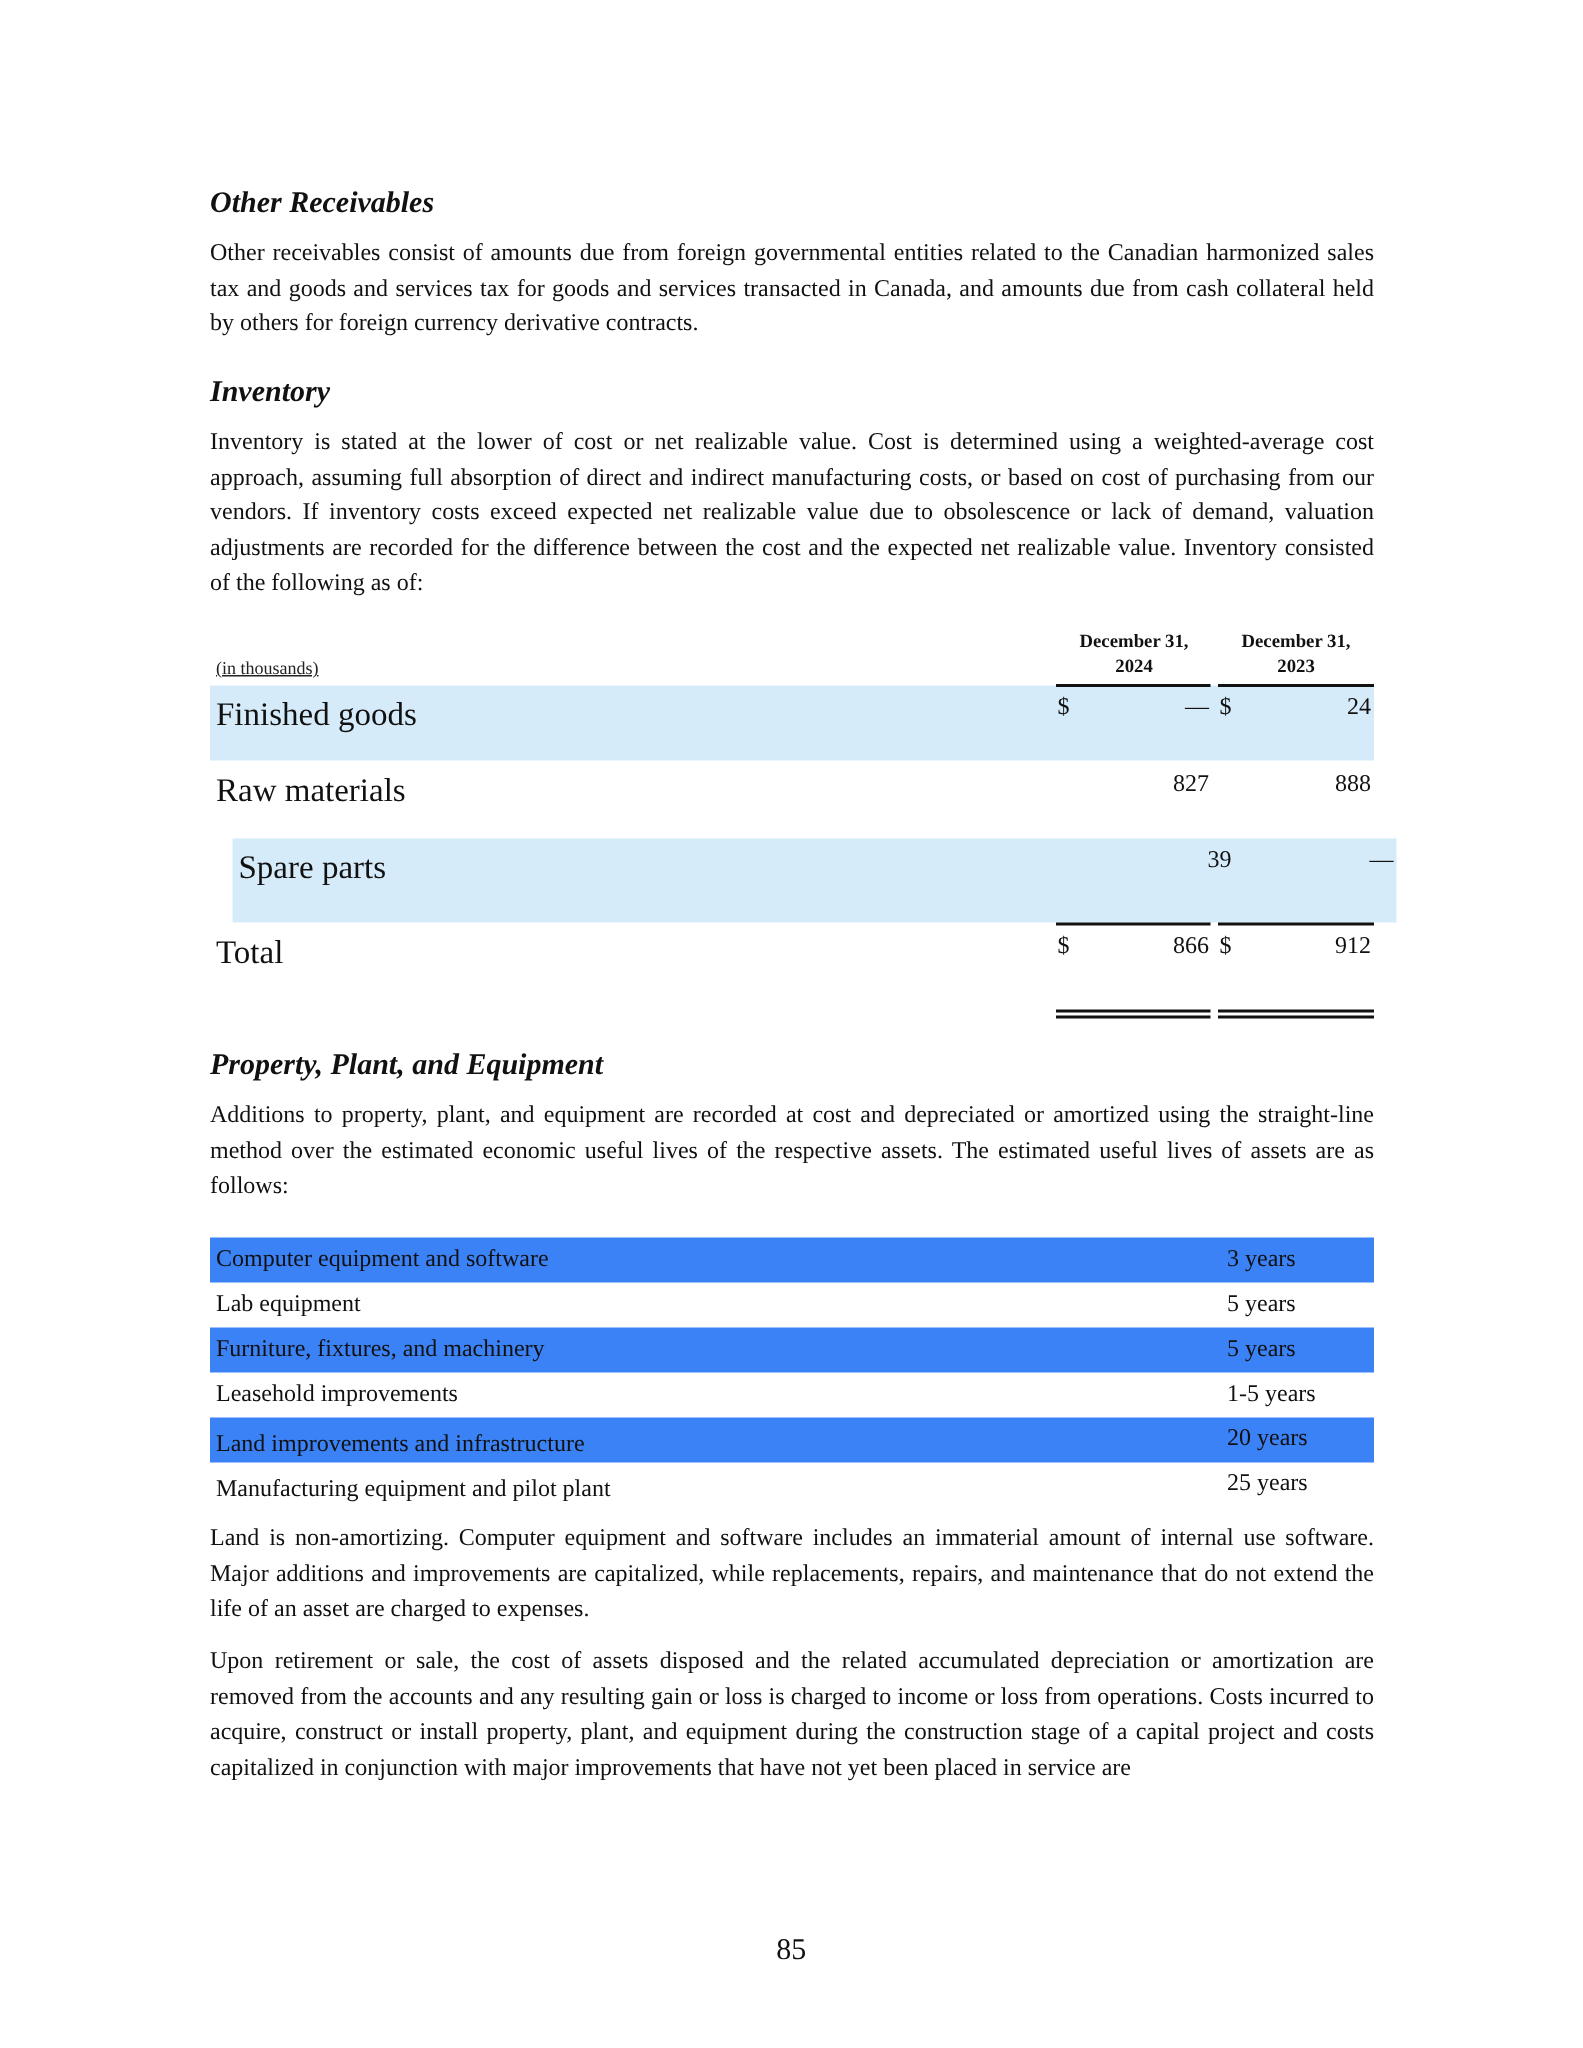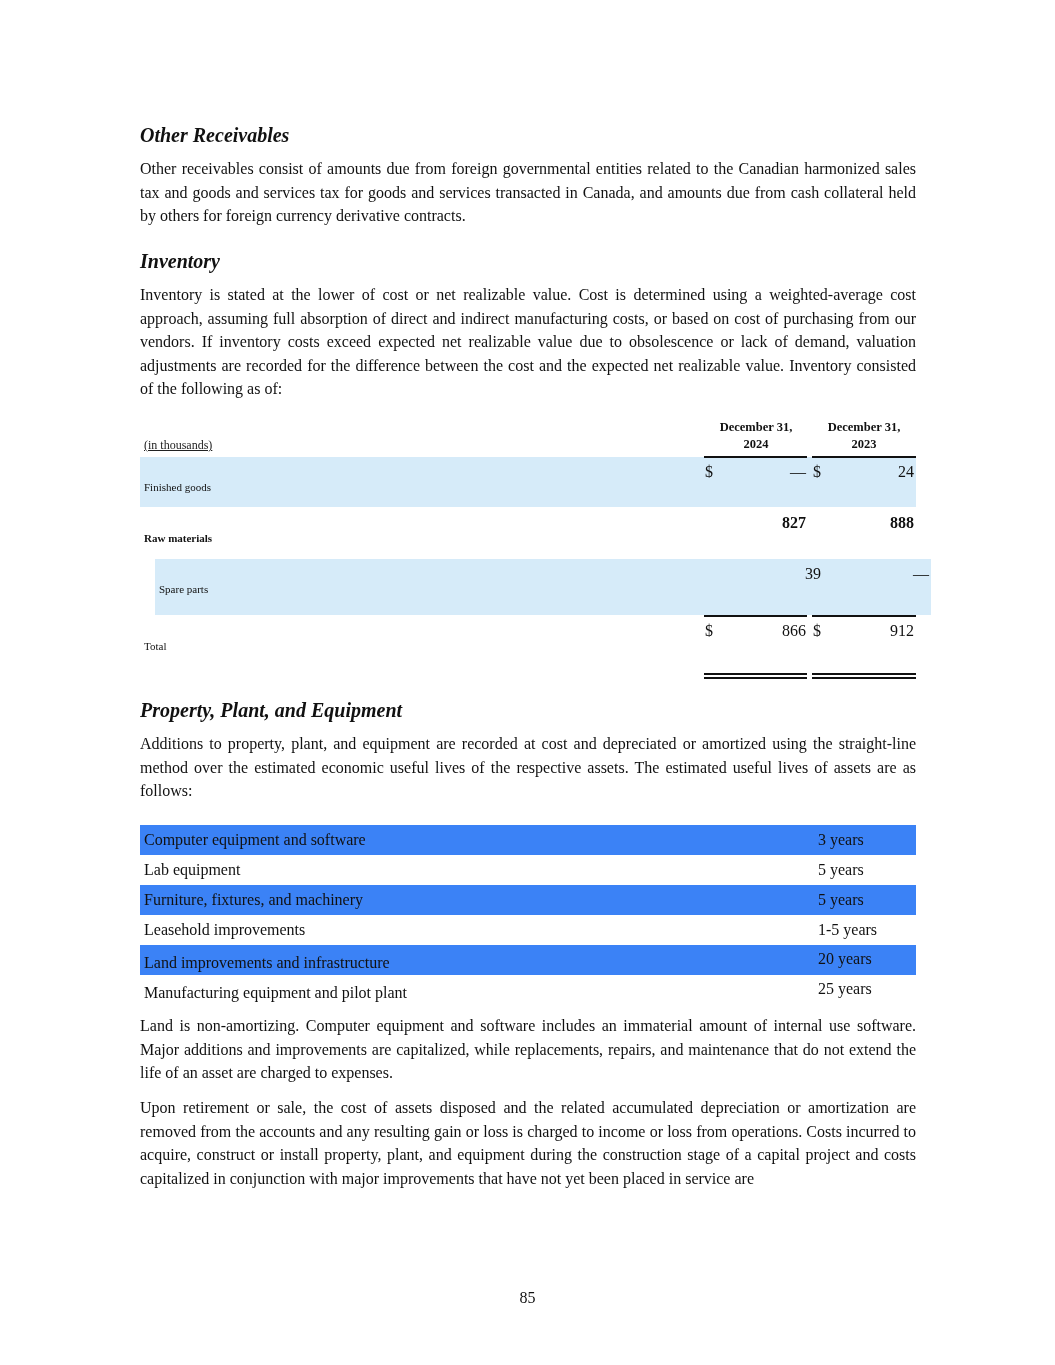--- a/index.html
+++ b/index.html
@@ -23,35 +23,35 @@
     }
     .inv-col-head {
       position: absolute; top: 419px; font-size: 12.5px; font-weight: bold; text-align: center;
       line-height: 17px; width: 102px;
     }
     .inv-col-head.c1 { left: 565px; }
     .inv-col-head.c2 { left: 673px; }
     .hline { position: absolute; height: 2px; background: #111; }
     .inv-row { position: absolute; left: 0; width: 776px; }
     .inv-row.shaded { background: #d6ebf9; }
-    .inv-row .label { position: absolute; left: 4px; top: 24px; font-size: 11px; }
+    .inv-row .label { position: absolute; left: 4px; top: 6px; font-size: 22px; }
     .inv-row .dollar { position: absolute; top: 6px; font-size: 16px; }
     .inv-row .val { position: absolute; top: 6px; font-size: 16px; text-align: right; width: 80px; }
     .dollar.c1 { left: 565px; }
     .dollar.c2 { left: 673px; }
     .val.c1 { left: 586px; }
     .val.c2 { left: 694px; }
     .dbl { position: absolute; height: 1.5px; background: #111; }
     
     .life-row { position: absolute; left: 0; width: 776px; height: 30px; }
     .life-row.shaded { background: #3b82f6; }
     .life-row .label { position: absolute; left: 4px; top: 6px; font-size: 16px; }
     .life-row .years { position: absolute; left: 678px; top: 6px; font-size: 16px; }
     .page-number {
-      position: absolute; left: 0; width: 1055px; top: 1289px; text-align: center; font-size: 16px;
+      position: absolute; left: 0; width: 1055px; top: 1289px; text-align: center; font-size: 20px;
     }
   </style>
 </head>
 <body>
 
 <div class="page">
 
   <div class="heading" style="top:125px;">Other Receivables</div>
   <p class="para" style="top:157px;">Other receivables consist of amounts due from foreign governmental entities related to the Canadian harmonized sales tax and goods and services tax for goods and services transacted in Canada, and amounts due from cash collateral held by others for foreign currency derivative contracts.</p>
 
@@ -69,21 +69,21 @@
       <div>2023</div>
     </div>
 
     <div class="inv-row shaded" style="top:457px;height:50px;">
       <span class="label">Finished goods</span>
       <span class="dollar c1">$</span>
       <span class="val c1">—</span>
       <span class="dollar c2">$</span>
       <span class="val c2">24</span>
     </div>
-    <div class="inv-row" style="top:508px;height:64px;font-weight:bold;">
+    <div class="inv-row" style="top:508px;height:64px;">
       <span class="label">Raw materials</span>
       <span class="dollar c1"></span>
       <span class="val c1">827</span>
       <span class="dollar c2"></span>
       <span class="val c2">888</span>
     </div>
     <div class="inv-row shaded" style="top:559px;height:56px;margin-left:15px;">
       <span class="label">Spare parts</span>
       <span class="dollar c1"></span>
       <span class="val c1">39</span>

